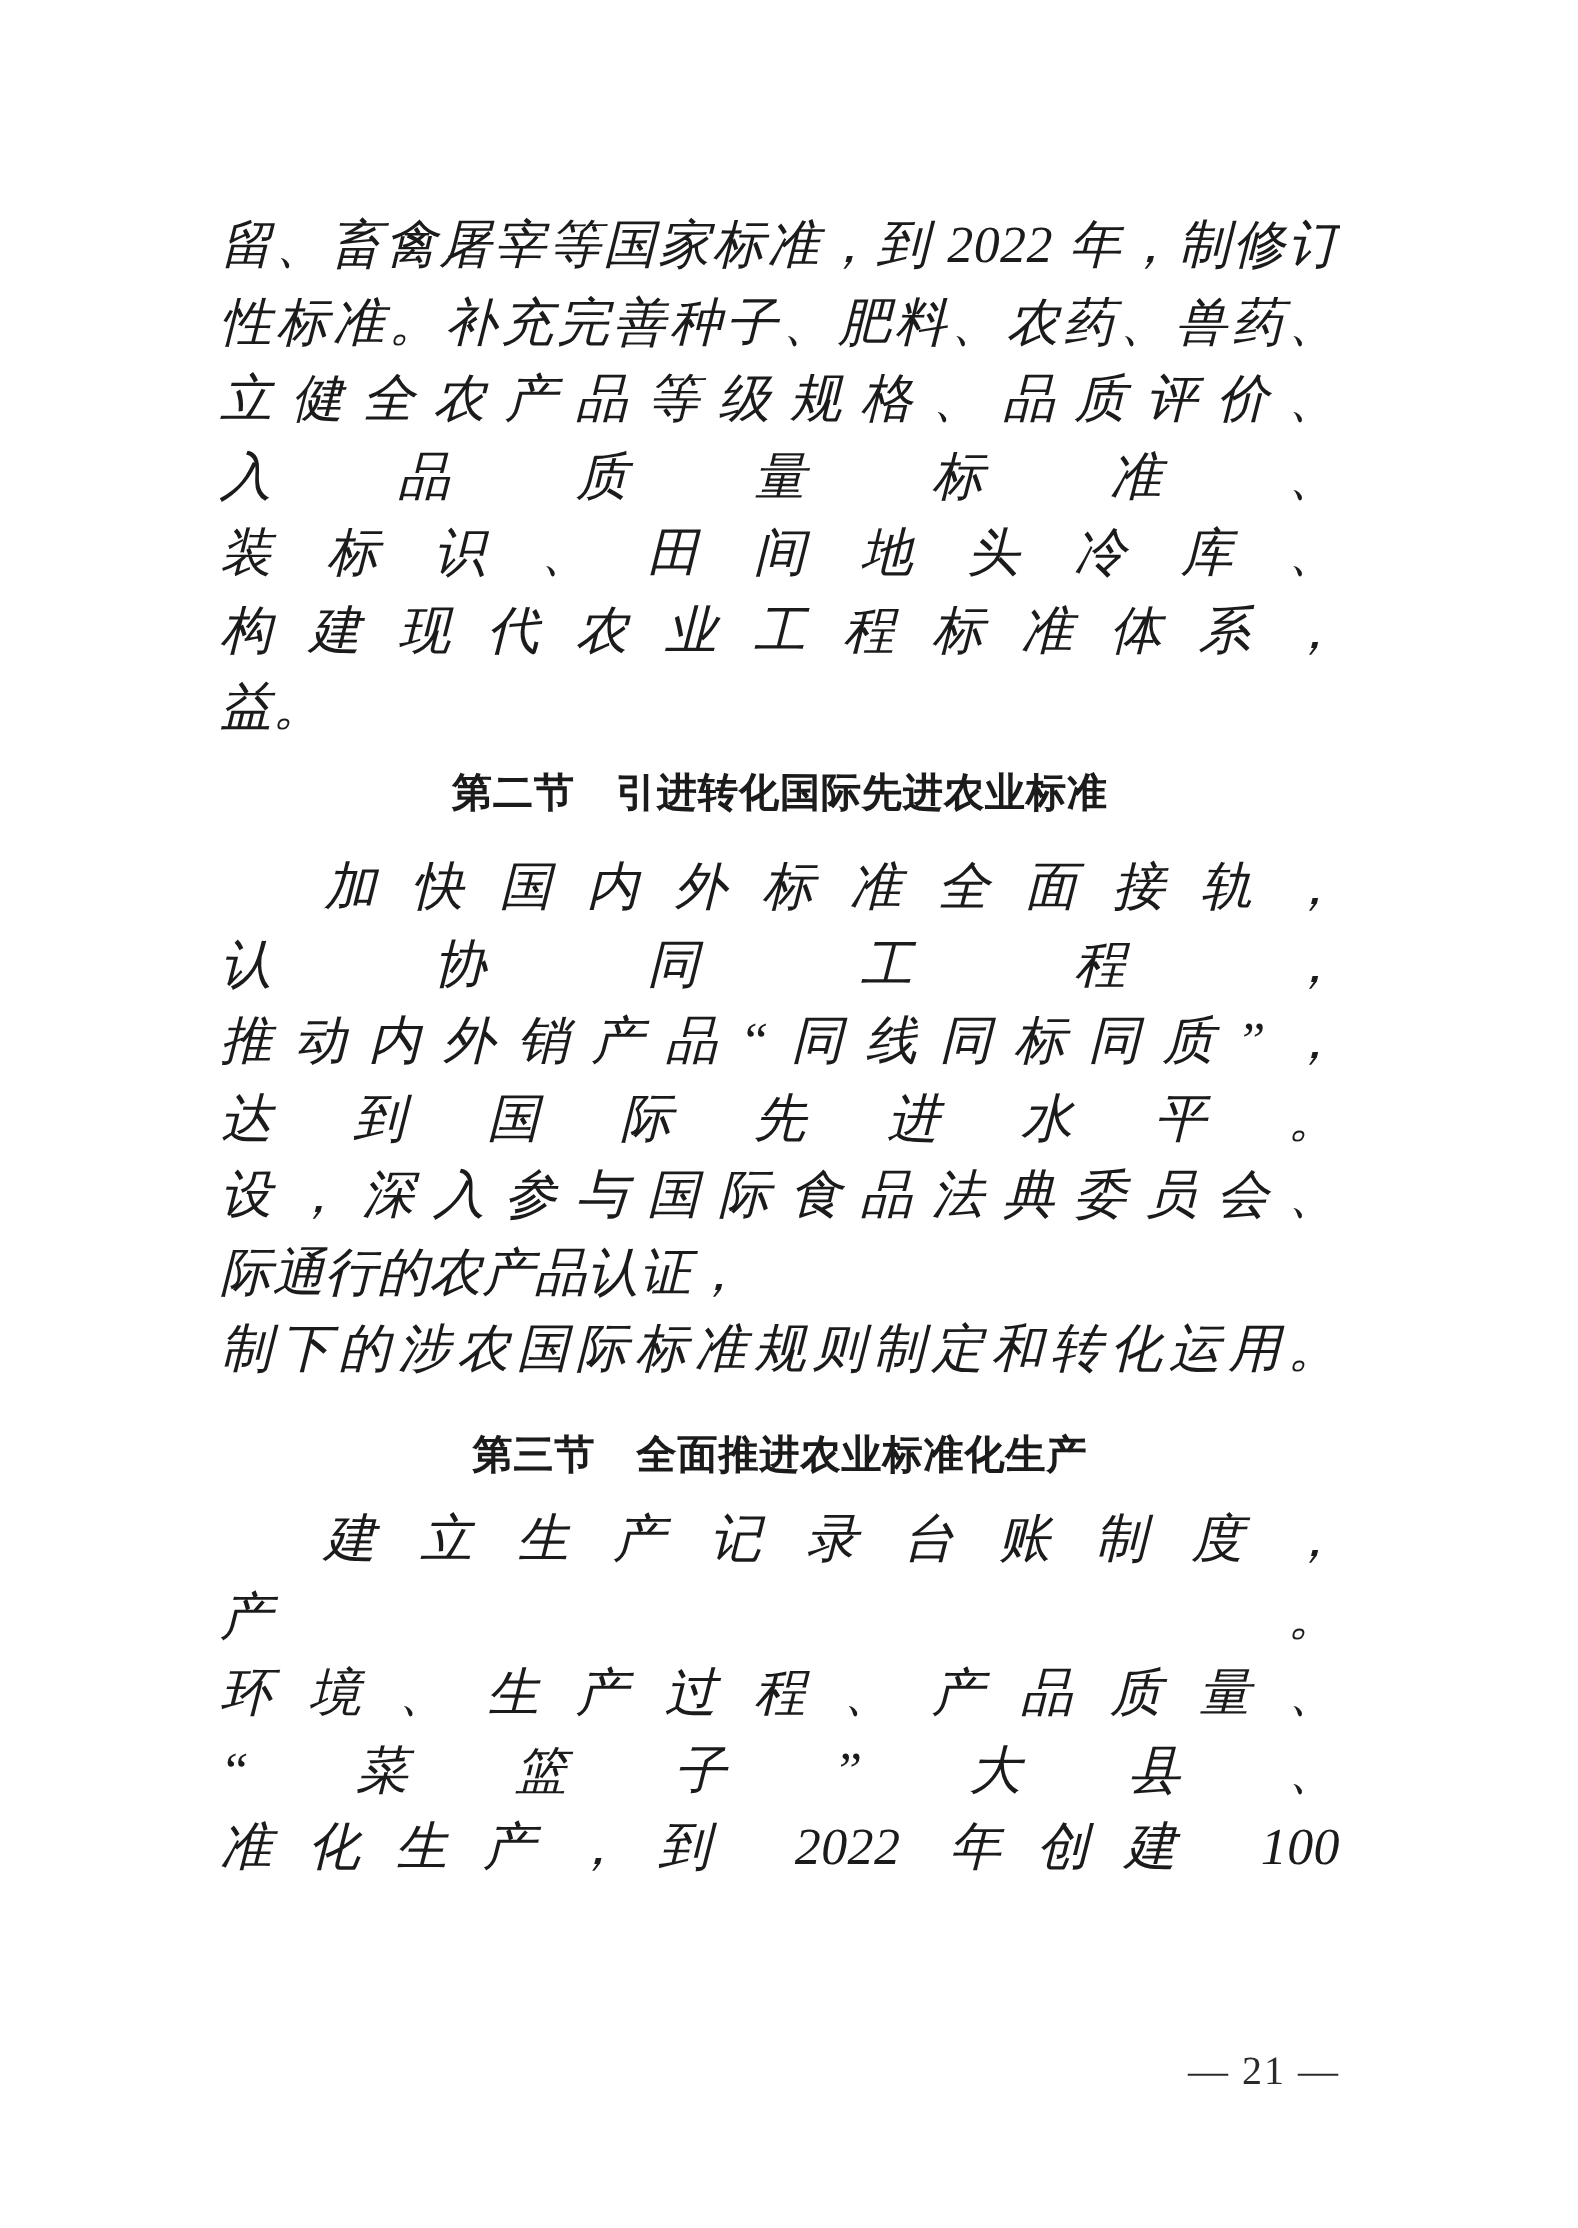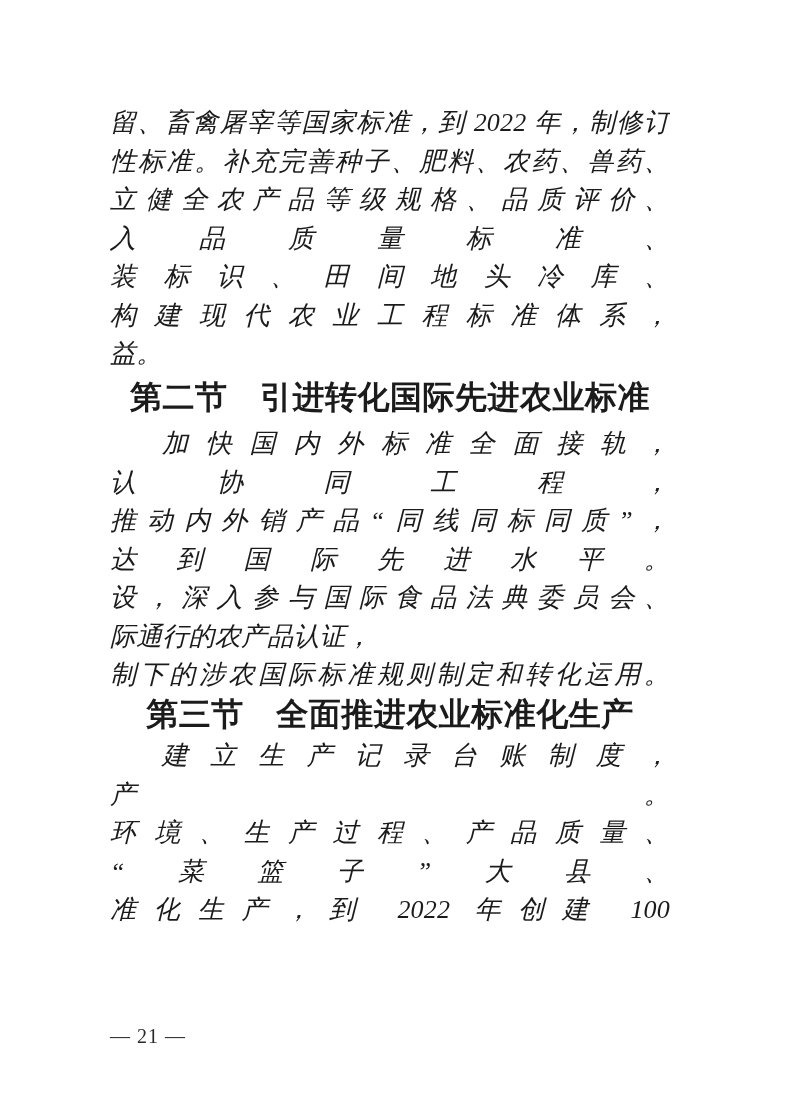--- a/index.html
+++ b/index.html
@@ -40,36 +40,37 @@
     font-style: italic;
   }
   .pline.short {
     text-align: left;
     text-align-last: left;
   }
   .pline.indent {
     text-indent: 2em;
   }
   .heading {
-    font-size: 32px;
+    font-size: 20px;
     font-weight: bold;
     text-align: center;
     text-align-last: center;
     line-height: 38.5px;
     height: 38.5px;
     overflow: hidden;
     letter-spacing: 0.5px;
   }
   .heading.h2 { margin: 4px 0 9px 0; }
-  .heading.h3 { margin: 0 0 4px 0; }
+  .heading.h3 { margin: 14px 0 4px 0; }
   .footer {
     position: absolute;
     left: 110px;
     top: 1026px;
     width: 560px;
+    text-align: right;
     font-size: 20px;
     line-height: 20px;
     color: #2a2a2a;
     letter-spacing: 1px;
   }
 </style>
 </head>
 <body>
 
 <div class="page">

